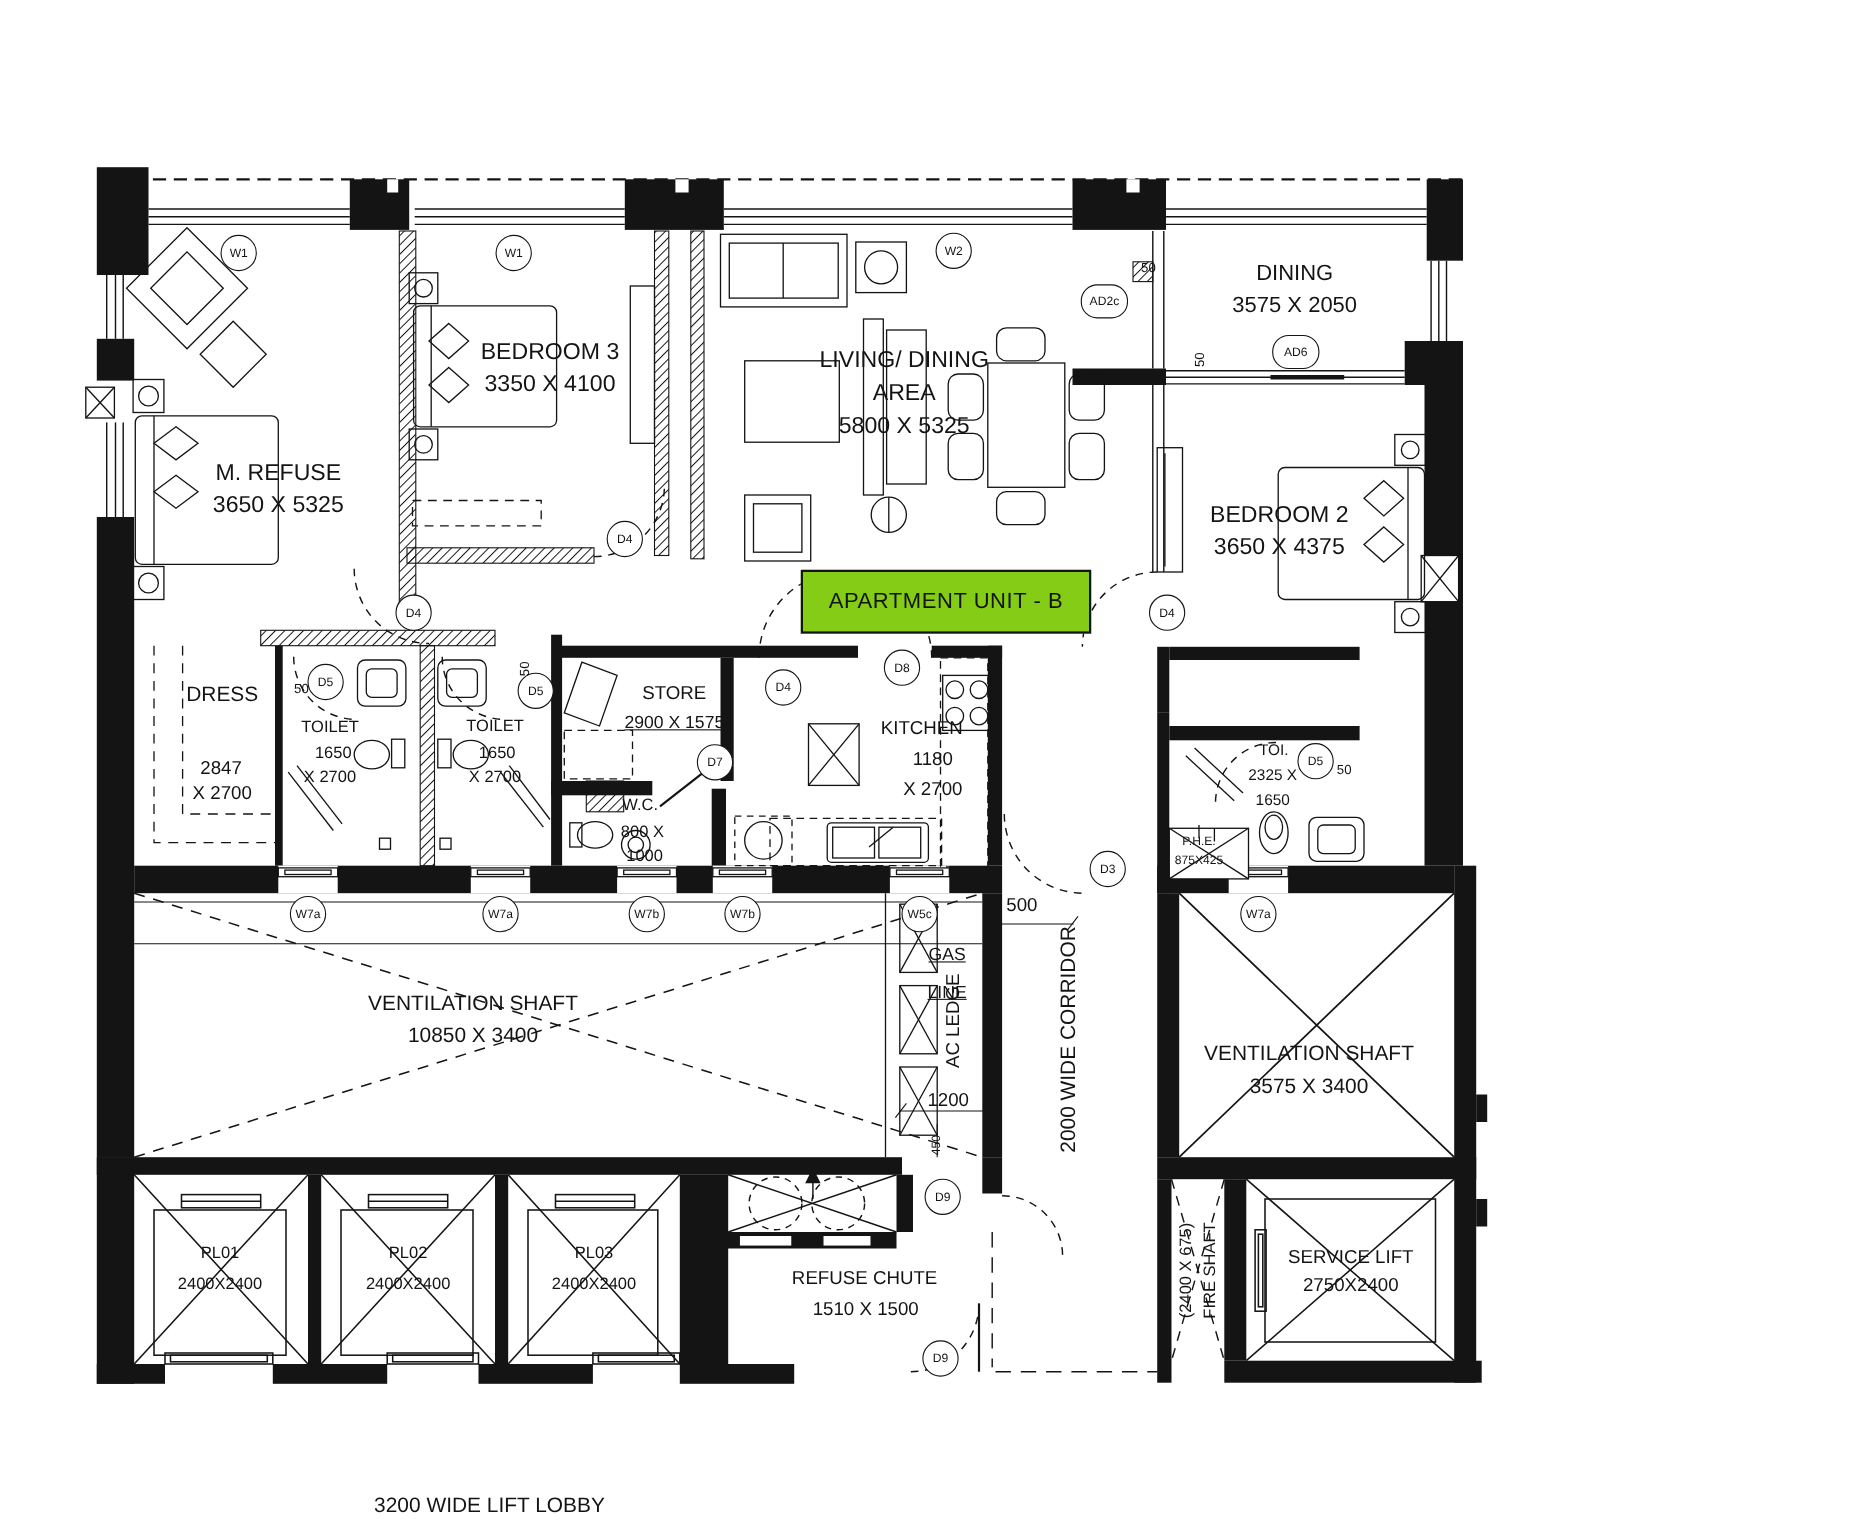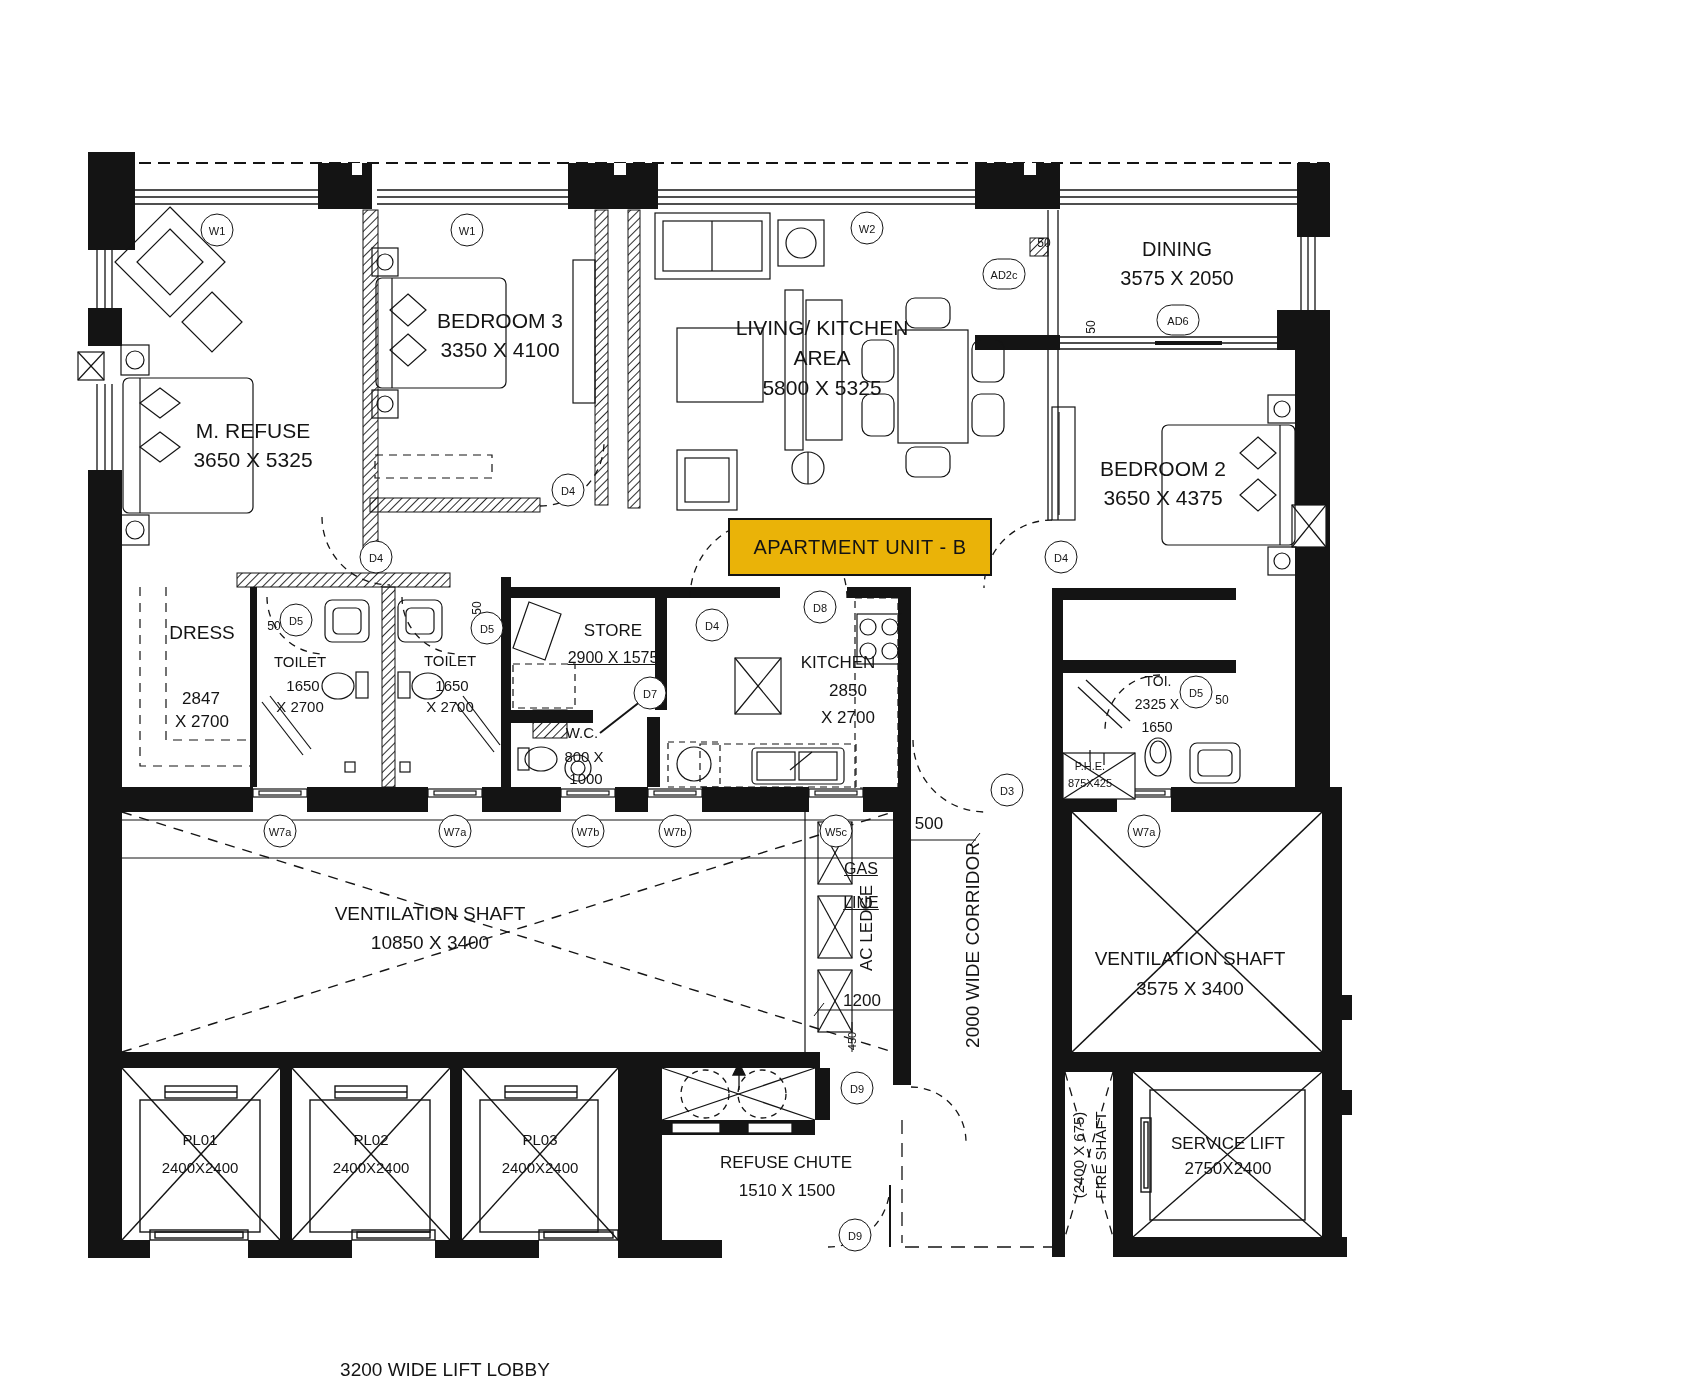--- a/index.html
+++ b/index.html
@@ -10,21 +10,21 @@
        font-family:"Liberation Sans",sans-serif;color:#141414;}
   .r90{transform:translate(-50%,-50%) rotate(-90deg);}
   .f21{font-size:21px;} .f20{font-size:20px;} .f19{font-size:19px;} .f17{font-size:17px;}
   .f16{font-size:16px;text-decoration:underline;} .f15{font-size:15px;} .f14{font-size:14px;} .f12{font-size:12px;}
   .f11{font-size:11px;}
   .tag{position:absolute;transform:translate(-50%,-50%);width:31px;height:31px;
        border:1.6px solid #141414;border-radius:50%;background:#fff;
        display:flex;align-items:center;justify-content:center;font-size:11px;}
   .tag.w{width:41px;height:29px;border-radius:15px;}
   #unit-title{position:absolute;left:728px;top:518px;width:260px;height:54px;
-       border:2px solid #141414;background:#eab308;display:flex;align-items:center;
+       border:2px solid #141414;background:#84cc16;display:flex;align-items:center;
        justify-content:center;font-size:20px;letter-spacing:0.5px;}
 </style>
 </head>
 <body>
 
 <div id="canvas">
 
 <svg id="plan-svg" width="1692" height="1388" viewBox="0 0 1692 1388">
   <defs>
     <pattern id="hat" patternUnits="userSpaceOnUse" width="6" height="6" patternTransform="rotate(45)">
@@ -395,21 +395,21 @@
 </svg>
 
 <div id="unit-title">APARTMENT UNIT - B</div>
 
 <div class="lbl f21" style="left:253px;top:430px">M. REFUSE</div>
 <div class="lbl f21" style="left:253px;top:459px">3650 X 5325</div>
 
 <div class="lbl f21" style="left:500px;top:320px">BEDROOM 3</div>
 <div class="lbl f21" style="left:500px;top:349px">3350 X 4100</div>
 
-<div class="lbl f21" style="left:822px;top:327px">LIVING/ KITCHEN</div>
+<div class="lbl f21" style="left:822px;top:327px">LIVING/ DINING</div>
 <div class="lbl f21" style="left:822px;top:357px">AREA</div>
 <div class="lbl f21" style="left:822px;top:387px">5800 X 5325</div>
 
 <div class="lbl f20" style="left:1177px;top:249px">DINING</div>
 <div class="lbl f20" style="left:1177px;top:278px">3575 X 2050</div>
 
 <div class="lbl f21" style="left:1163px;top:468px">BEDROOM 2</div>
 <div class="lbl f21" style="left:1163px;top:497px">3650 X 4375</div>
 
 <div class="lbl f19" style="left:202px;top:632px">DRESS</div>
@@ -425,21 +425,21 @@
 <div class="lbl f15" style="left:450px;top:706px">X 2700</div>
 
 <div class="lbl f17" style="left:613px;top:630px">STORE</div>
 <div class="lbl f16" style="left:613px;top:658px">2900 X 1575</div>
 
 <div class="lbl f15" style="left:582px;top:732px">W.C.</div>
 <div class="lbl f15" style="left:584px;top:756px">800 X</div>
 <div class="lbl f15" style="left:586px;top:778px">1000</div>
 
 <div class="lbl f17" style="left:838px;top:662px">KITCHEN</div>
-<div class="lbl f17" style="left:848px;top:690px">2850</div>
+<div class="lbl f17" style="left:848px;top:690px">1180</div>
 <div class="lbl f17" style="left:848px;top:717px">X 2700</div>
 
 <div class="lbl f14" style="left:1158px;top:681px">TOI.</div>
 <div class="lbl f14" style="left:1157px;top:704px">2325 X</div>
 <div class="lbl f14" style="left:1157px;top:727px">1650</div>
 
 <div class="lbl f11" style="left:1090px;top:766px">P.H.E.</div>
 <div class="lbl f11" style="left:1090px;top:783px">875X425</div>
 
 <div class="lbl f19" style="left:430px;top:913px">VENTILATION SHAFT</div>

